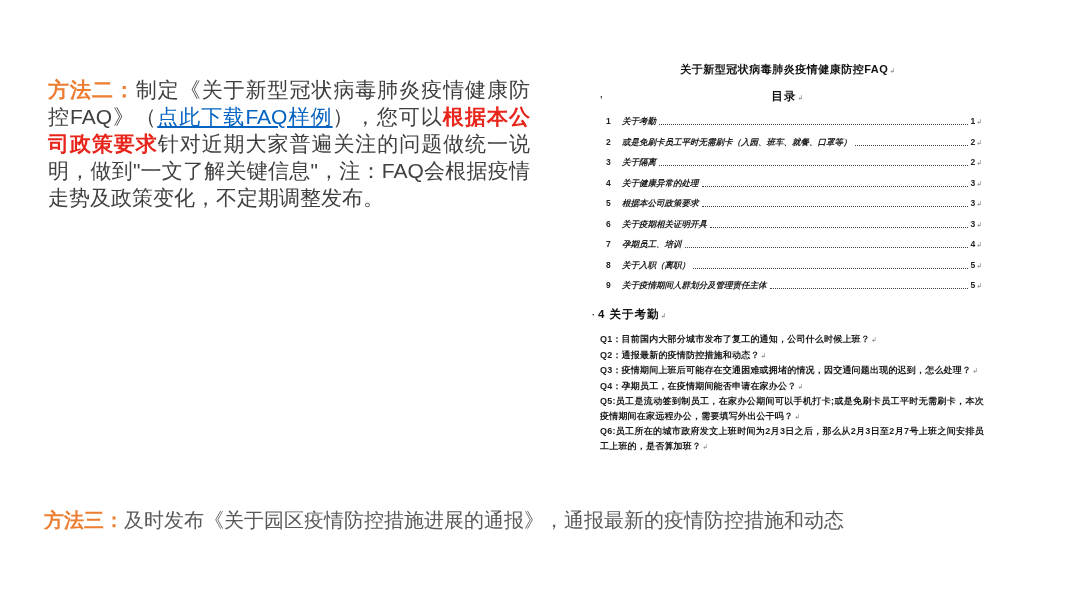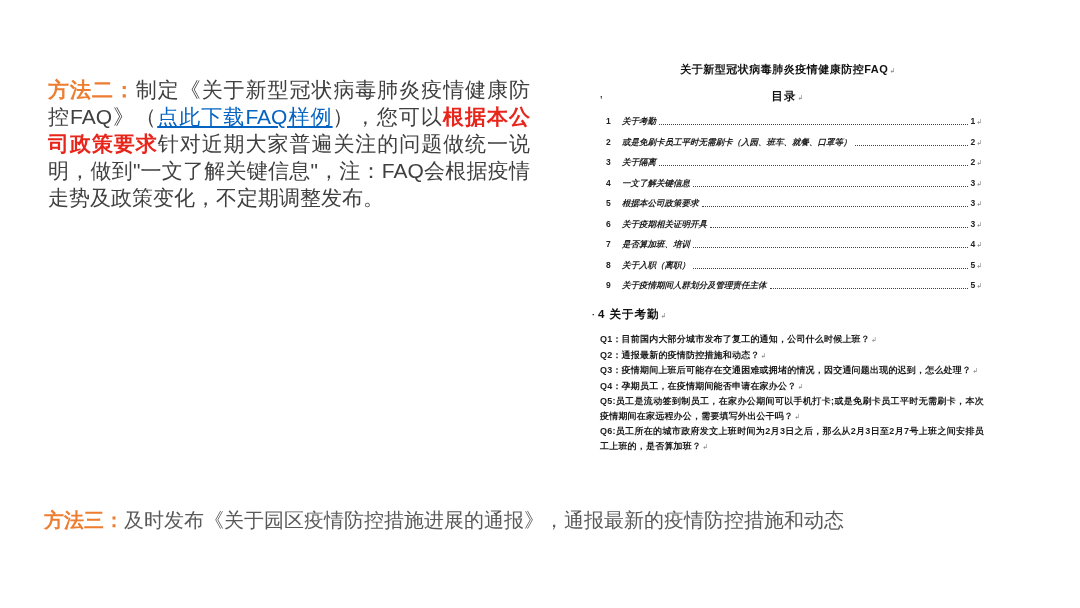--- a/index.html
+++ b/index.html
@@ -94,42 +94,42 @@
         </div>
         <div class="toc-row">
           <span class="toc-num">3</span>
           <span class="toc-title">关于隔离</span>
           <span class="toc-dots"></span>
           <span class="toc-page">2</span>
           <span class="pmark">↲</span>
         </div>
         <div class="toc-row">
           <span class="toc-num">4</span>
-          <span class="toc-title">一文了解关键信息</span>
+          <span class="toc-title">关于健康异常的处理</span>
           <span class="toc-dots"></span>
           <span class="toc-page">3</span>
           <span class="pmark">↲</span>
         </div>
         <div class="toc-row">
           <span class="toc-num">5</span>
           <span class="toc-title">根据本公司政策要求</span>
           <span class="toc-dots"></span>
           <span class="toc-page">3</span>
           <span class="pmark">↲</span>
         </div>
         <div class="toc-row">
           <span class="toc-num">6</span>
           <span class="toc-title">关于疫期相关证明开具</span>
           <span class="toc-dots"></span>
           <span class="toc-page">3</span>
           <span class="pmark">↲</span>
         </div>
         <div class="toc-row">
           <span class="toc-num">7</span>
-          <span class="toc-title">是否算加班、培训</span>
+          <span class="toc-title">孕期员工、培训</span>
           <span class="toc-dots"></span>
           <span class="toc-page">4</span>
           <span class="pmark">↲</span>
         </div>
         <div class="toc-row">
           <span class="toc-num">8</span>
           <span class="toc-title">关于入职（离职） </span>
           <span class="toc-dots"></span>
           <span class="toc-page">5</span>
           <span class="pmark">↲</span>

